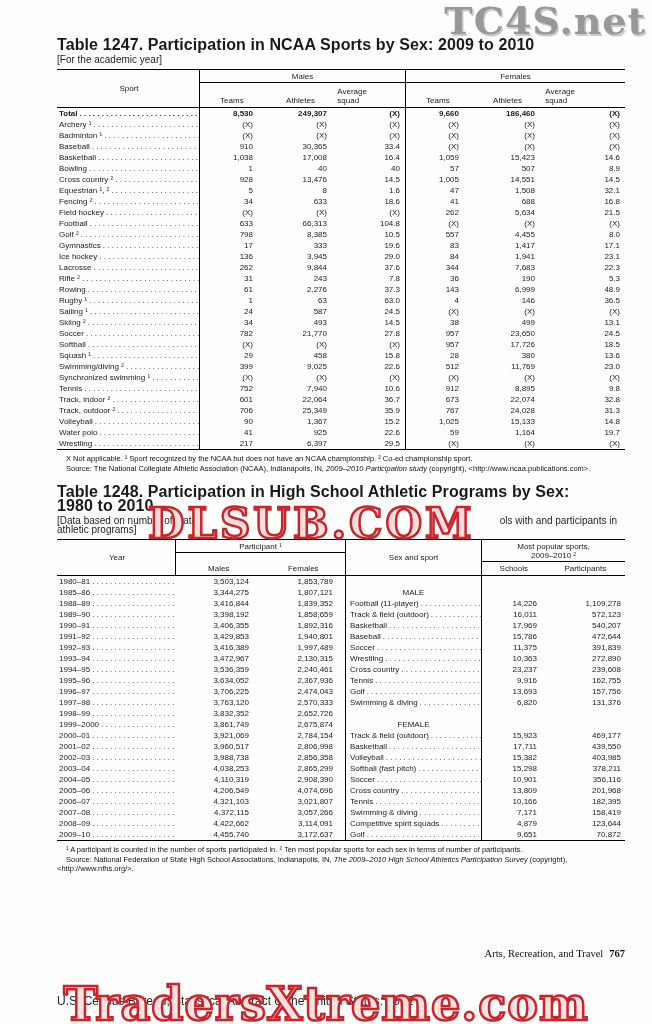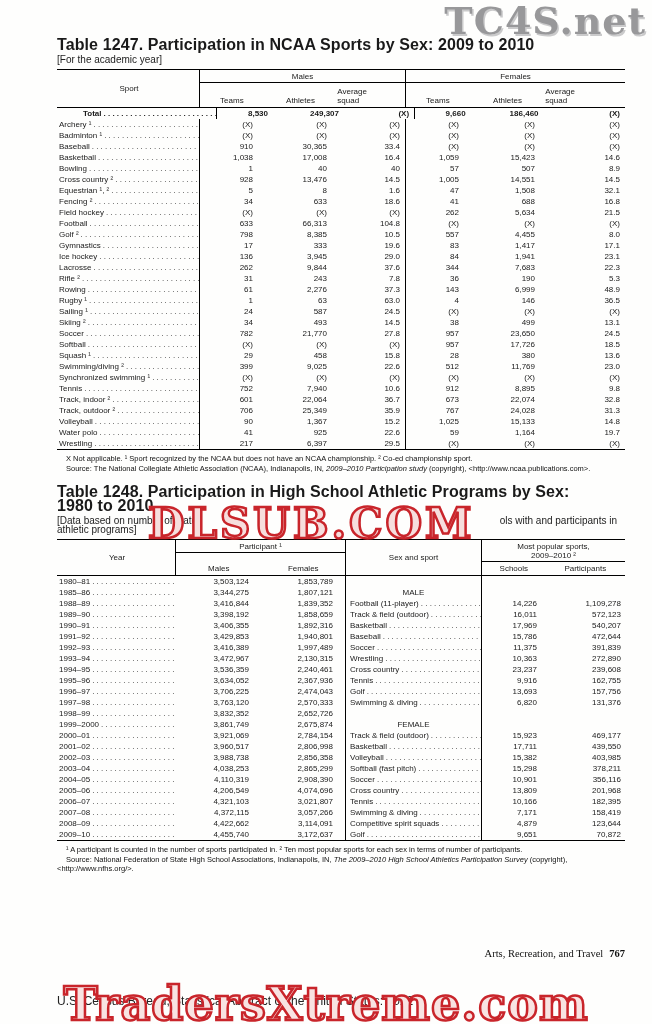--- a/index.html
+++ b/index.html
@@ -30,21 +30,21 @@
   .hs { line-height:9px; text-align:center; }
   .vl { border-left:1px solid #000; }
   .tr { display:flex; height:11px; line-height:11px; white-space:nowrap; }
   .td { overflow:hidden; }
   .td.sport, .td.year, .td.sex { display:flex; }
   .nm { white-space:nowrap; }
   .dots { flex:1; overflow:hidden; white-space:nowrap; margin-left:2px; color:#222; }
   .dots::after { content:". . . . . . . . . . . . . . . . . . . . . . . . . . . . . . . . . . . . . . . . . . . . . . . . . . . . . ."; }
   .n { text-align:right; }
   .total { font-weight:bold; }
-  .total .sport { padding-left:12px;margin-left:24px; }
+  .total .sport { padding-left:12px; }
 
   
   .t47 .sportcol, .t47 .sport { width:142px; padding-left:2px; }
   .t47 .g-m { width:206px; }
   .t47 .g-f { width:220px; }
   .t47 .w0 { width:64px; } .t47 .w1 { width:74px; } .t47 .w2 { width:68px; }
   .t47 .w3 { width:64px; } .t47 .w4 { width:76px; } .t47 .w5 { width:80px; }
   .t47 .n { padding-right:10px; }
   .t47 .n.w2, .t47 .n.w5 { padding-right:5px; }
   .t47 .hs.avg { text-align:left; padding-right:5px; }

